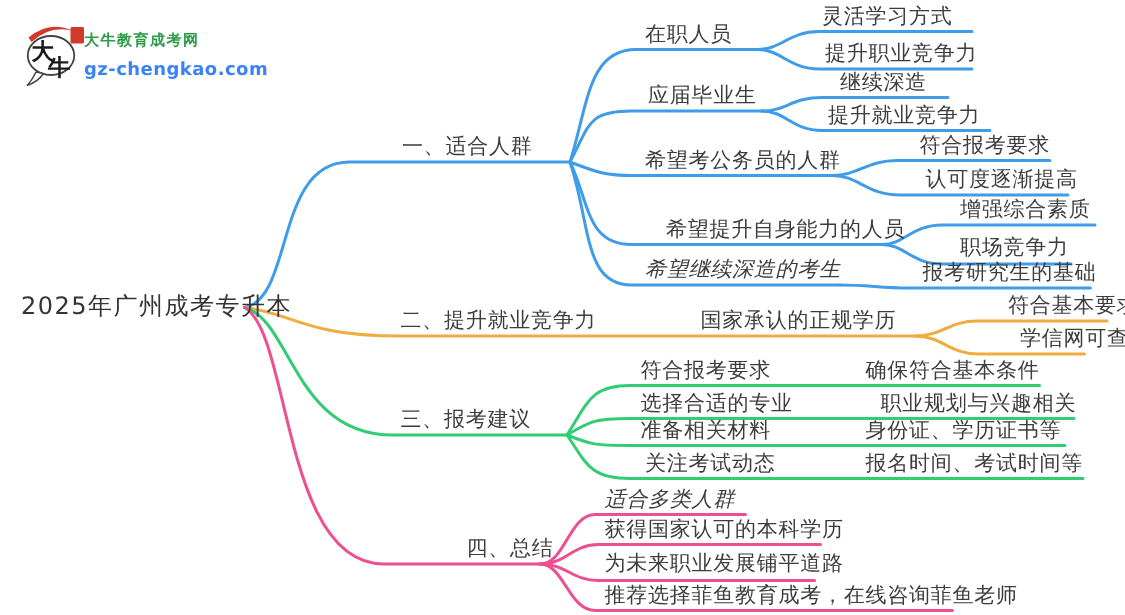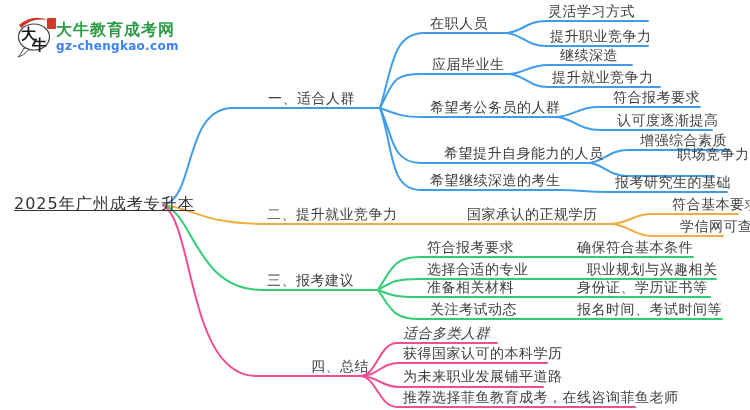--- a/index.html
+++ b/index.html
@@ -6,25 +6,25 @@
   html,body{margin:0;padding:0;background:#fff;}
   .canvas{
     position:relative;width:750px;height:410px;background:#ffffff;overflow:hidden;
     font-family:"DejaVu Sans","Liberation Sans",sans-serif;
   }
   .mapsvg{position:absolute;left:0;top:0;}
   .node{
     position:absolute;white-space:nowrap;color:#3d3d3d;
     font-size:14px;line-height:1.2;letter-spacing:0.5px;
   }
-  .root-node{font-size:16px;color:#333;letter-spacing:1px;text-decoration:underline;}
+  .root-node{font-size:16px;color:#333;letter-spacing:1px;}
   .logo{position:absolute;left:0;top:0;width:200px;height:60px;}
   .logo-mark{position:absolute;left:14px;top:11px;}
   .logo-name{
-    position:absolute;left:56px;top:20px;font-size:16px;font-weight:bold;
+    position:absolute;left:56px;top:20px;font-size:10px;font-weight:bold;
     color:#2d9c47;letter-spacing:1px;white-space:nowrap;
   }
   .logo-url{
     position:absolute;left:56px;top:39px;font-size:12px;font-weight:bold;
     color:#3b82f6;letter-spacing:0.3px;white-space:nowrap;
   }
 </style>
 </head>
 <body>
 
@@ -89,22 +89,22 @@
   <div class="node" style="left:548px;top:3px;">灵活学习方式</div>
   <div class="node" style="left:550px;top:28px;">提升职业竞争力</div>
   <div class="node" style="left:432px;top:56px;">应届毕业生</div>
   <div class="node" style="left:560px;top:47px;">继续深造</div>
   <div class="node" style="left:552px;top:69px;">提升就业竞争力</div>
   <div class="node" style="left:430px;top:99px;">希望考公务员的人群</div>
   <div class="node" style="left:613px;top:89px;">符合报考要求</div>
   <div class="node" style="left:617px;top:112px;">认可度逐渐提高</div>
   <div class="node" style="left:444px;top:145px;">希望提升自身能力的人员</div>
   <div class="node" style="left:640px;top:132px;">增强综合素质</div>
-  <div class="node" style="left:640px;top:146px;margin-left:37px;">职场竞争力</div>
-  <div class="node" style="left:430px;top:172px;">希望继续深造的考生</div>
+  <div class="node" style="left:640px;top:157px;">职场竞争力</div>
+  <div class="node" style="left:430px;top:172px;font-style:italic;">希望继续深造的考生</div>
   <div class="node" style="left:615px;top:174px;">报考研究生的基础</div>
 
   <div class="node" style="left:267px;top:206px;">二、提升就业竞争力</div>
   <div class="node" style="left:467px;top:206px;">国家承认的正规学历</div>
   <div class="node" style="left:652px;top:196px;margin-left:20px;">符合基本要求</div>
   <div class="node" style="left:680px;top:218px;text-align:center;">学信网可查</div>
 
   <div class="node" style="left:267px;top:272px;">三、报考建议</div>
   <div class="node" style="left:427px;top:239px;">符合报考要求</div>
   <div class="node" style="left:577px;top:239px;">确保符合基本条件</div>

